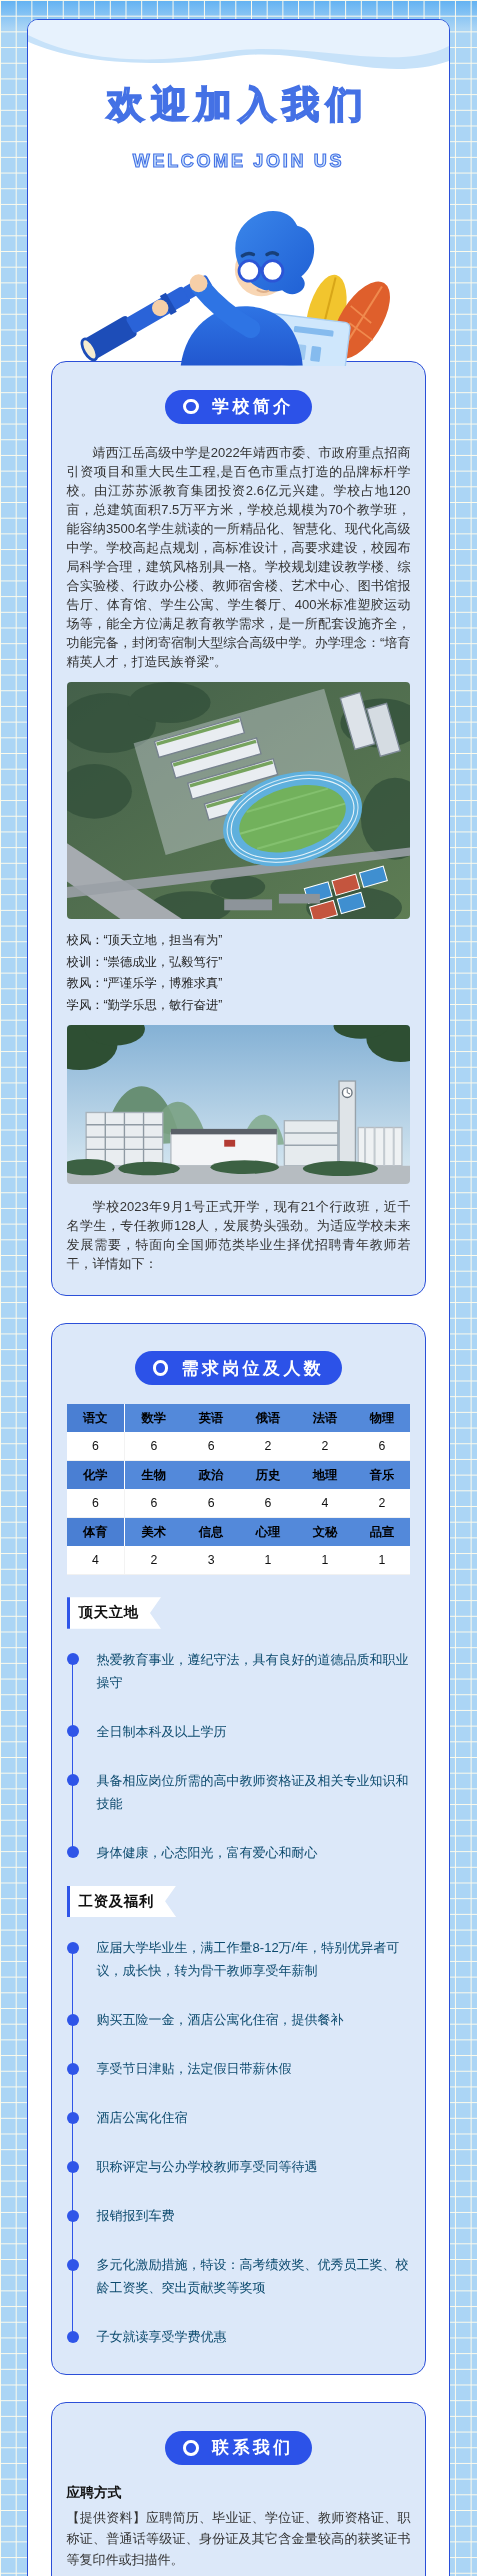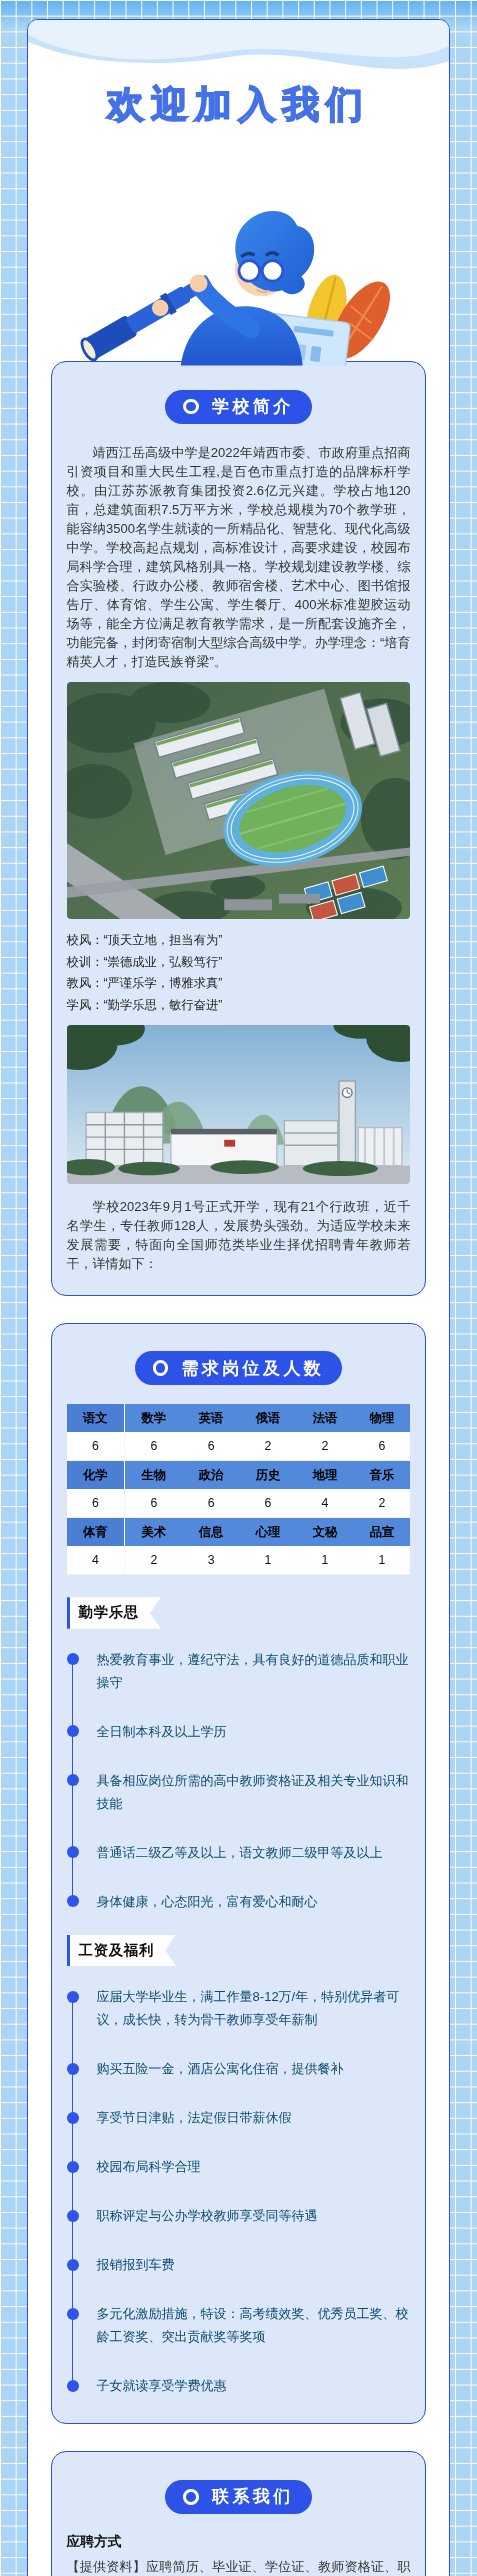--- a/index.html
+++ b/index.html
@@ -90,20 +90,21 @@
 <div class="outer">
 
   <header class="hero">
     <div class="wave">
       <svg viewBox="0 0 615 120" preserveAspectRatio="none" aria-hidden="true">
         <path d="M0,0 H615 V60 C510,96 410,36 295,54 C175,72 68,62 0,32 Z" fill="#c7e2f9"></path>
         <path d="M0,0 H615 V38 C535,80 395,26 278,48 C158,70 58,52 0,22 Z" fill="#e7f2fd"></path>
       </svg>
     </div>
     <h1 class="hero-title">欢迎加入我们</h1>
+    <div class="hero-sub">WELCOME JOIN US</div>
 
     <div class="illus">
       <svg viewBox="0 0 470 262" aria-hidden="true">
         <defs>
           <linearGradient id="hairG" x1="0" y1="0" x2="1" y2="1">
             <stop offset="0" stop-color="#3a86ea"></stop>
               <stop offset="1" stop-color="#1f5fd4"></stop>
           </linearGradient>
           <linearGradient id="bodyG" x1="0" y1="0" x2="0" y2="1">
             <stop offset="0" stop-color="#2e74e4"></stop>
@@ -363,38 +364,37 @@
             <td>2</td>
             <td>3</td>
             <td>1</td>
             <td>1</td>
             <td>1</td>
           </tr>
         </tbody>
     </table>
 
     <div class="banner-wrap">
-      <div class="banner">勤学乐思</div>
+      <div class="banner">顶天立地</div>
     </div>
     <ul class="tl" id="conditions-list">
         <li>热爱教育事业，遵纪守法，具有良好的道德品质和职业操守</li>
         <li>全日制本科及以上学历</li>
         <li>具备相应岗位所需的高中教师资格证及相关专业知识和技能</li>
-        <li>普通话二级乙等及以上，语文教师二级甲等及以上</li>
         <li>身体健康，心态阳光，富有爱心和耐心</li>
       </ul>
 
     <div class="banner-wrap">
       <div class="banner">工资及福利</div>
     </div>
     <ul class="tl" id="benefits-list">
         <li>应届大学毕业生，满工作量8-12万/年，特别优异者可议，成长快，转为骨干教师享受年薪制</li>
         <li>购买五险一金，酒店公寓化住宿，提供餐补</li>
         <li>享受节日津贴，法定假日带薪休假</li>
-        <li>校园布局科学合理</li>
+        <li>酒店公寓化住宿</li>
         <li>职称评定与公办学校教师享受同等待遇</li>
         <li>报销报到车费</li>
         <li>多元化激励措施，特设：高考绩效奖、优秀员工奖、校龄工资奖、突出贡献奖等奖项</li>
         <li>子女就读享受学费优惠</li>
       </ul>
   </section>
 
   <section class="card">
     <div class="badge">
       <span class="ring"></span>

